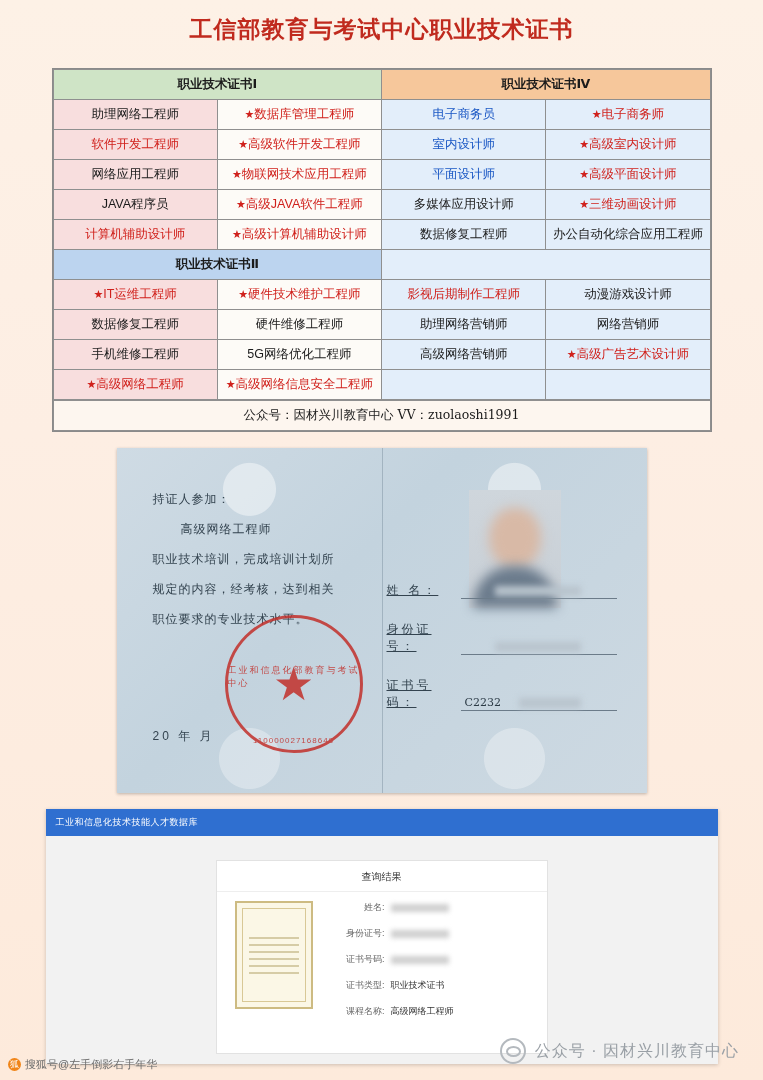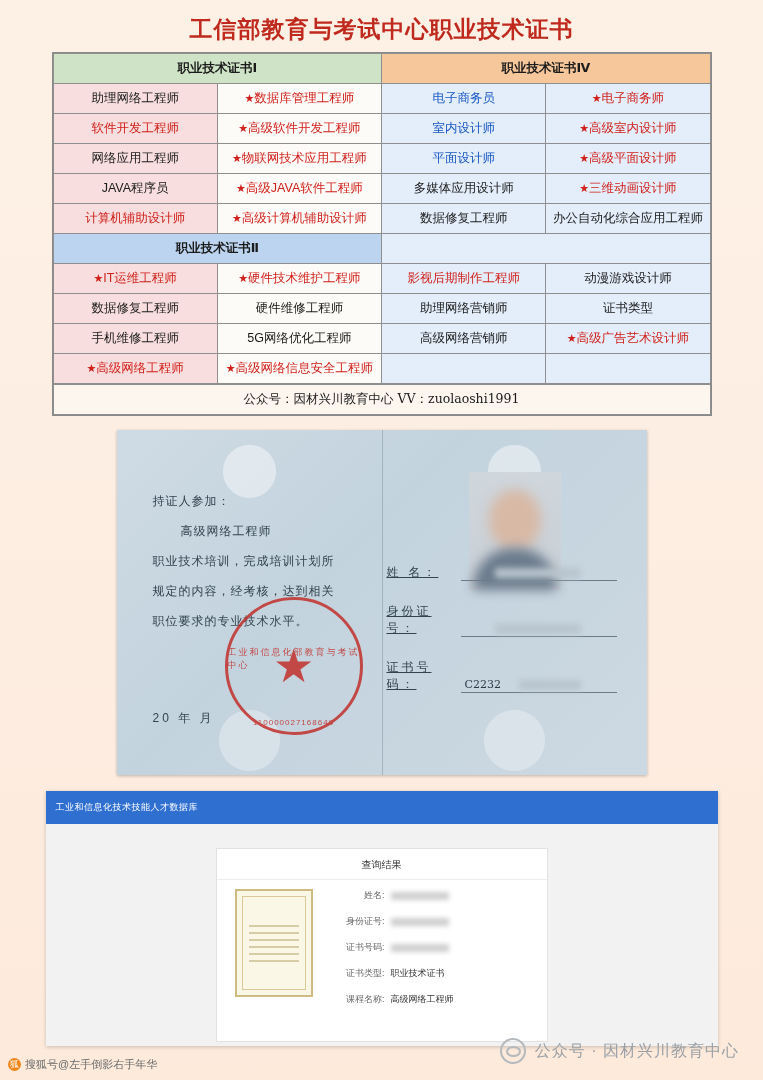--- a/index.html
+++ b/index.html
@@ -15,21 +15,21 @@
     font-family:"DejaVu Serif","Liberation Serif",serif;
     font-weight:bold;
     font-size:23px;
     color:#c02a1e;
     letter-spacing:1px;
     padding-top:14px;
     padding-bottom:7px;
   }
   
   .table-wrap{
-    margin:0 auto;
+    margin:16px auto;
     width:660px;
     border:1px solid #8a8a8a;
     background:#fdf6ef;
     box-sizing:border-box;
   }
   table.cert{
     border-collapse:collapse;
     width:100%;
     table-layout:fixed;
   }
@@ -78,21 +78,21 @@
   .guilloche{
     position:absolute;left:0;top:0;width:100%;height:100%;
     background:
       radial-gradient(circle at 25% 12%, rgba(255,255,255,.55) 0 26px, transparent 27px),
       radial-gradient(circle at 75% 12%, rgba(255,255,255,.55) 0 26px, transparent 27px),
       radial-gradient(circle at 25% 90%, rgba(255,255,255,.4) 0 30px, transparent 31px),
       radial-gradient(circle at 75% 90%, rgba(255,255,255,.4) 0 30px, transparent 31px);
     opacity:.8;
   }
   .cert-left-text{
-    position:absolute;left:36px;top:56px;width:200px;
+    position:absolute;left:36px;top:36px;width:200px;
     font-family:"DejaVu Serif","Liberation Serif",serif;
     color:#33434f;font-size:12px;line-height:30px;letter-spacing:1px;
   }
   .cert-left-text .indent{padding-left:28px;}
   .cert-date{
     position:absolute;left:36px;bottom:48px;
     font-family:Liberation Sans, sans-serif;
     color:#33434f;font-size:12px;letter-spacing:3px;
   }
   .seal{
@@ -144,21 +144,21 @@
     position:absolute;left:34px;bottom:2px;width:86px;height:10px;
     background:#b9c4cd;filter:blur(3px);
   }
   
   .query-win{
     margin:16px auto 0;width:672px;height:255px;
     background:#f2f2f2;box-shadow:0 1px 4px rgba(0,0,0,.2);
     position:relative;overflow:hidden;
   }
   .query-title{
-    height:33px;background:#2f6fd0;color:#fff;font-size:9px;
+    height:27px;background:#2f6fd0;color:#fff;font-size:9px;
     display:flex;align-items:center;padding-left:10px;letter-spacing:.5px;
   }
   .query-card{
     margin:24px auto 0;width:330px;height:192px;background:#fff;
     border:1px solid #e2e2e2;position:relative;
   }
   .query-card-head{
     text-align:center;font-size:10px;color:#333;padding-top:9px;
     border-bottom:1px solid #eee;padding-bottom:7px;
   }
@@ -258,21 +258,21 @@
         <tr>
           <td class="cell-pink"><span class="star">★</span><span class="red">IT运维工程师</span></td>
           <td class="cell-white"><span class="star">★</span><span class="red">硬件技术维护工程师</span></td>
           <td class="cell-lblue"><span class="red">影视后期制作工程师</span></td>
           <td class="cell-lblue"><span class="dark">动漫游戏设计师</span></td>
         </tr>
         <tr>
           <td class="cell-pink"><span class="dark">数据修复工程师</span></td>
           <td class="cell-white"><span class="dark">硬件维修工程师</span></td>
           <td class="cell-lblue"><span class="dark">助理网络营销师</span></td>
-          <td class="cell-lblue"><span class="dark">证书类型</span></td>
+          <td class="cell-lblue"><span class="dark">网络营销师</span></td>
         </tr>
         <tr>
           <td class="cell-pink"><span class="dark">手机维修工程师</span></td>
           <td class="cell-white"><span class="dark">5G网络优化工程师</span></td>
           <td class="cell-lblue"><span class="dark">高级网络营销师</span></td>
           <td class="cell-lblue"><span class="star">★</span><span class="red">高级广告艺术设计师</span></td>
         </tr>
         <tr>
           <td class="cell-pink"><span class="star">★</span><span class="red">高级网络工程师</span></td>
           <td class="cell-white"><span class="star">★</span><span class="red">高级网络信息安全工程师</span></td>

